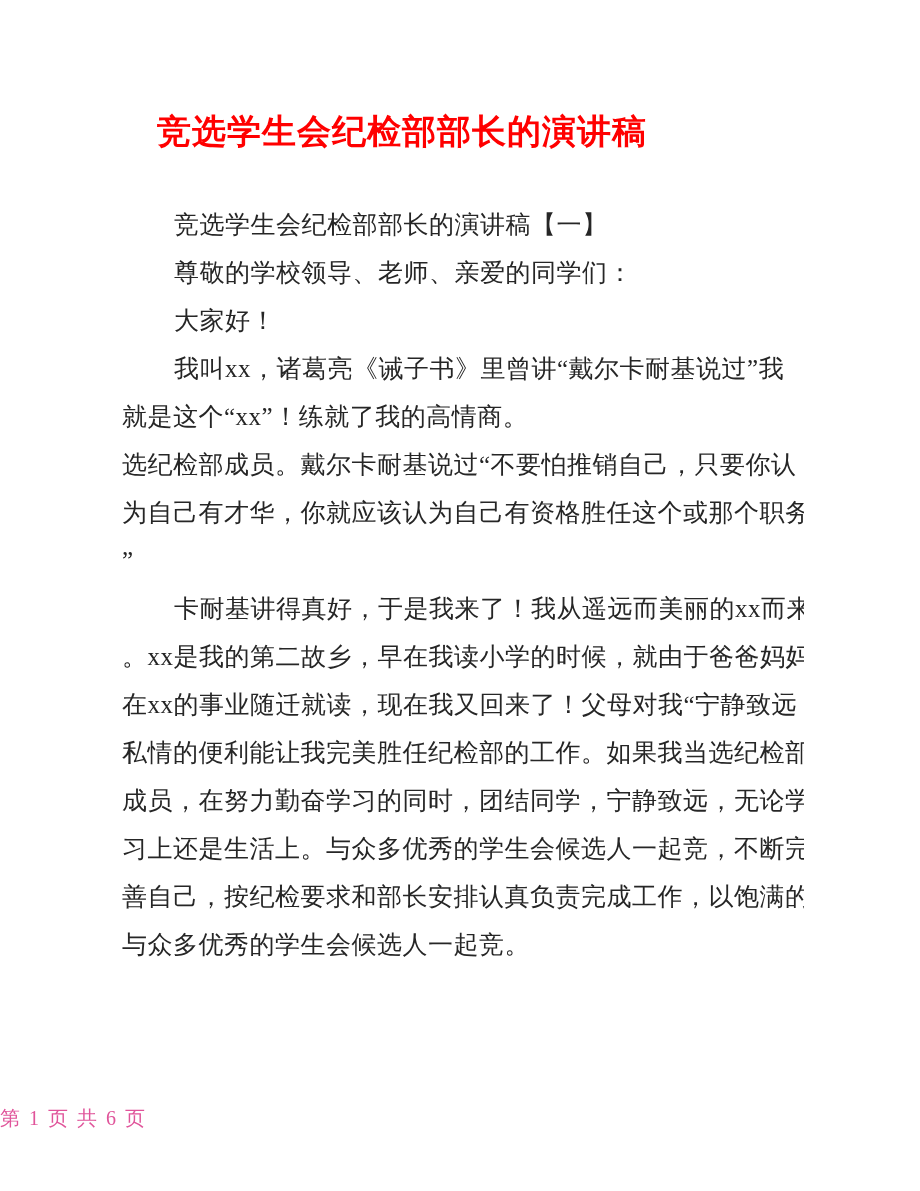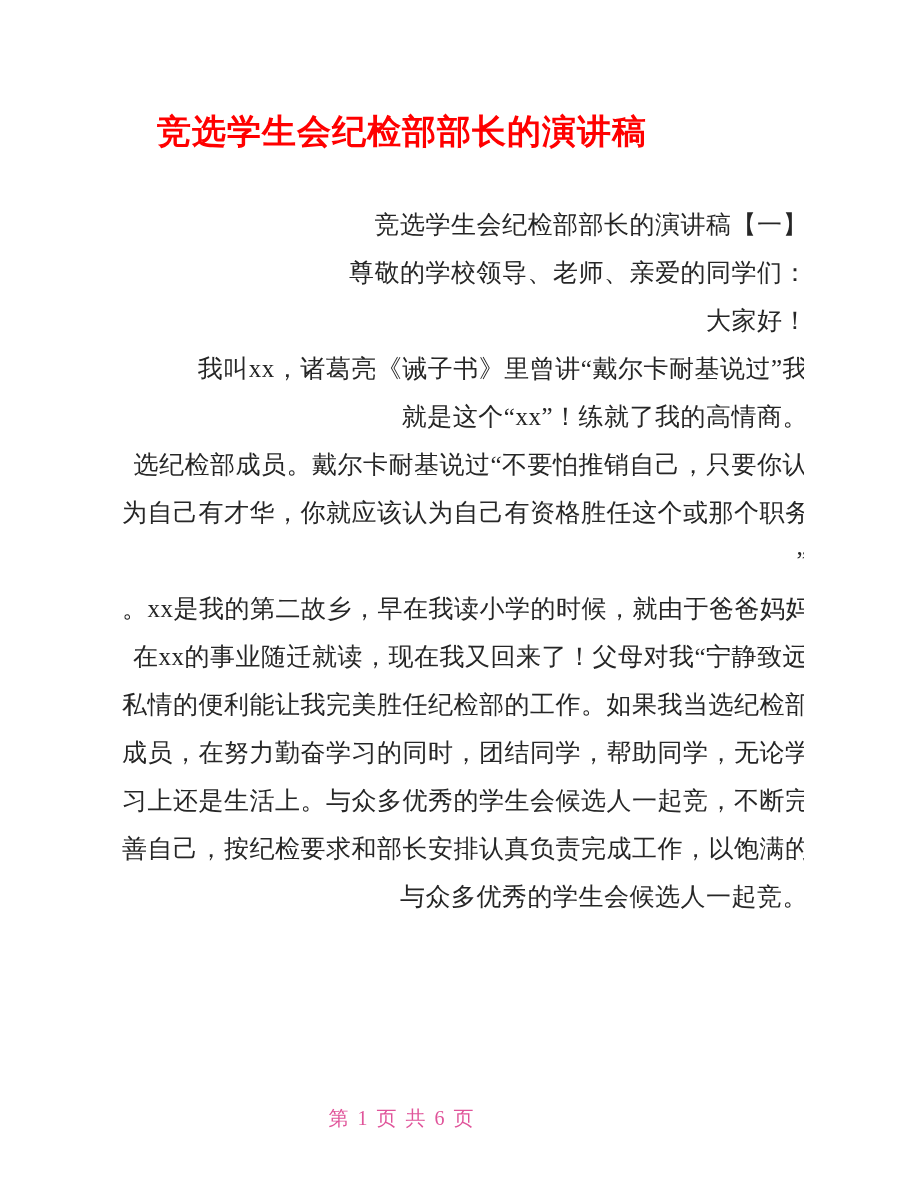--- a/index.html
+++ b/index.html
@@ -27,60 +27,59 @@
     line-height: 42px;
     letter-spacing: 1px;
   }
   .doc-body {
     position: absolute;
     top: 201px;
     left: 122px;
     width: 686px;
     font-size: 25px;
     color: #262626;
-    text-align: right;
   }
   .doc-body .line {
     height: 48px;
     line-height: 48px;
     white-space: nowrap;
     letter-spacing: 0.5px;
   }
   .doc-body .line.indent {
     padding-left: 52px;
   }
   .doc-footer {
     position: absolute;
     top: 1103px;
     left: 0;
     width: 100%;
-    text-align: center;
     font-size: 20px;
     line-height: 30px;
     letter-spacing: 2px;
   }
 </style>
 </head>
 <body>
 
 <div class="page" style="background: rgb(255, 255, 255);">
   <div class="doc-title" style="color: rgb(255, 0, 0);">竞选学生会纪检部部长的演讲稿</div>
 
   <div class="doc-body" style="color: rgb(38, 38, 38);">
       <div class="line indent">竞选学生会纪检部部长的演讲稿【一】</div>
       <div class="line indent">尊敬的学校领导、老师、亲爱的同学们：</div>
       <div class="line indent">大家好！</div>
       <div class="line indent">我叫xx，诸葛亮《诫子书》里曾讲“戴尔卡耐基说过”我</div>
       <div class="line">就是这个“xx”！练就了我的高情商。</div>
       <div class="line">选纪检部成员。戴尔卡耐基说过“不要怕推销自己，只要你认</div>
       <div class="line">为自己有才华，你就应该认为自己有资格胜任这个或那个职务</div>
       <div class="line">”</div>
+      <div class="line indent">卡耐基讲得真好，于是我来了！我从遥远而美丽的xx而来</div>
       <div class="line">。xx是我的第二故乡，早在我读小学的时候，就由于爸爸妈妈</div>
       <div class="line">在xx的事业随迁就读，现在我又回来了！父母对我“宁静致远</div>
       <div class="line">私情的便利能让我完美胜任纪检部的工作。如果我当选纪检部</div>
-      <div class="line">成员，在努力勤奋学习的同时，团结同学，帮助同学，无论学</div>
+      <div class="line">成员，在努力勤奋学习的同时，团结同学，宁静致远，无论学</div>
       <div class="line">习上还是生活上。与众多优秀的学生会候选人一起竞，不断完</div>
       <div class="line">善自己，按纪检要求和部长安排认真负责完成工作，以饱满的</div>
       <div class="line">与众多优秀的学生会候选人一起竞。</div>
     </div>
 
   <div class="doc-footer" style="color: rgb(224, 84, 154);">第 1 页 共 6 页</div>
 </div>
 
 </body></html>

